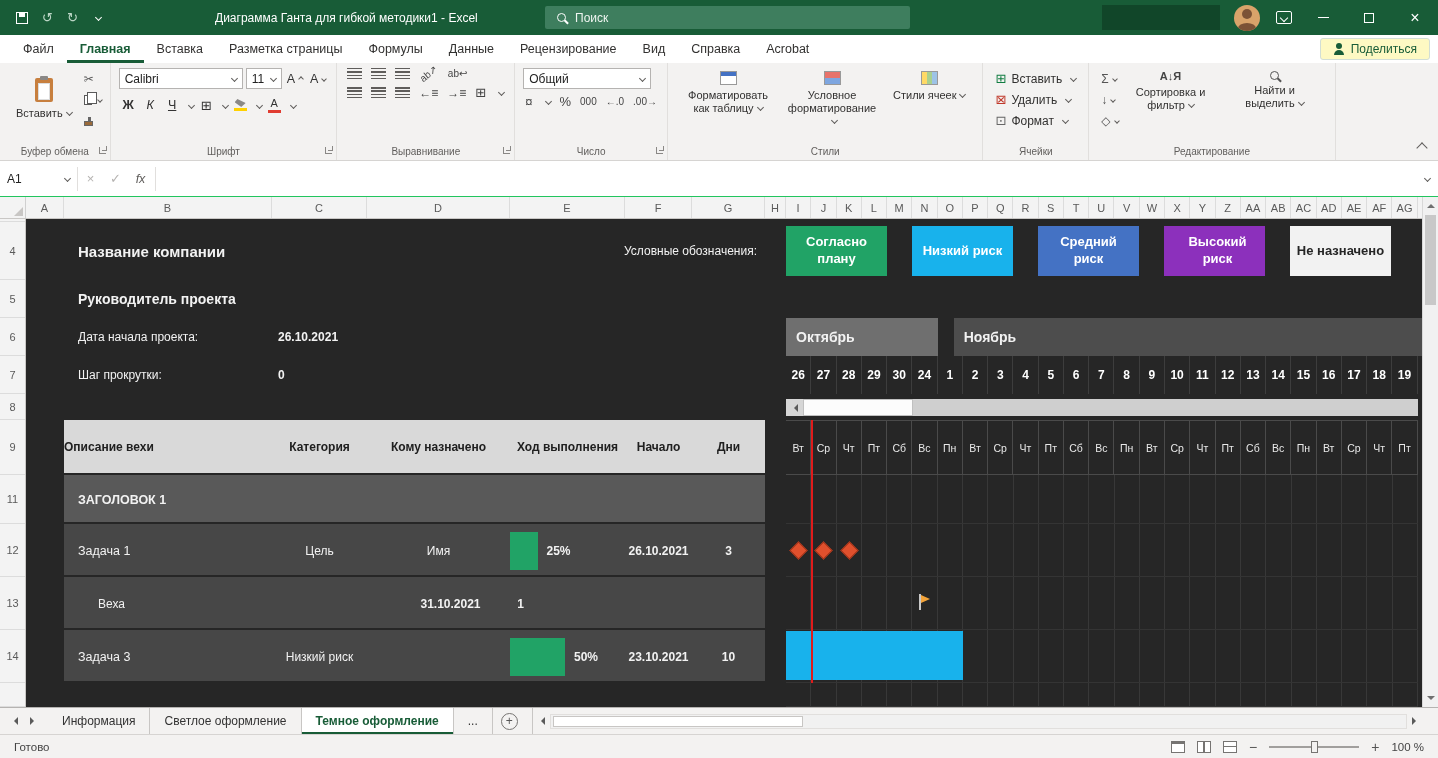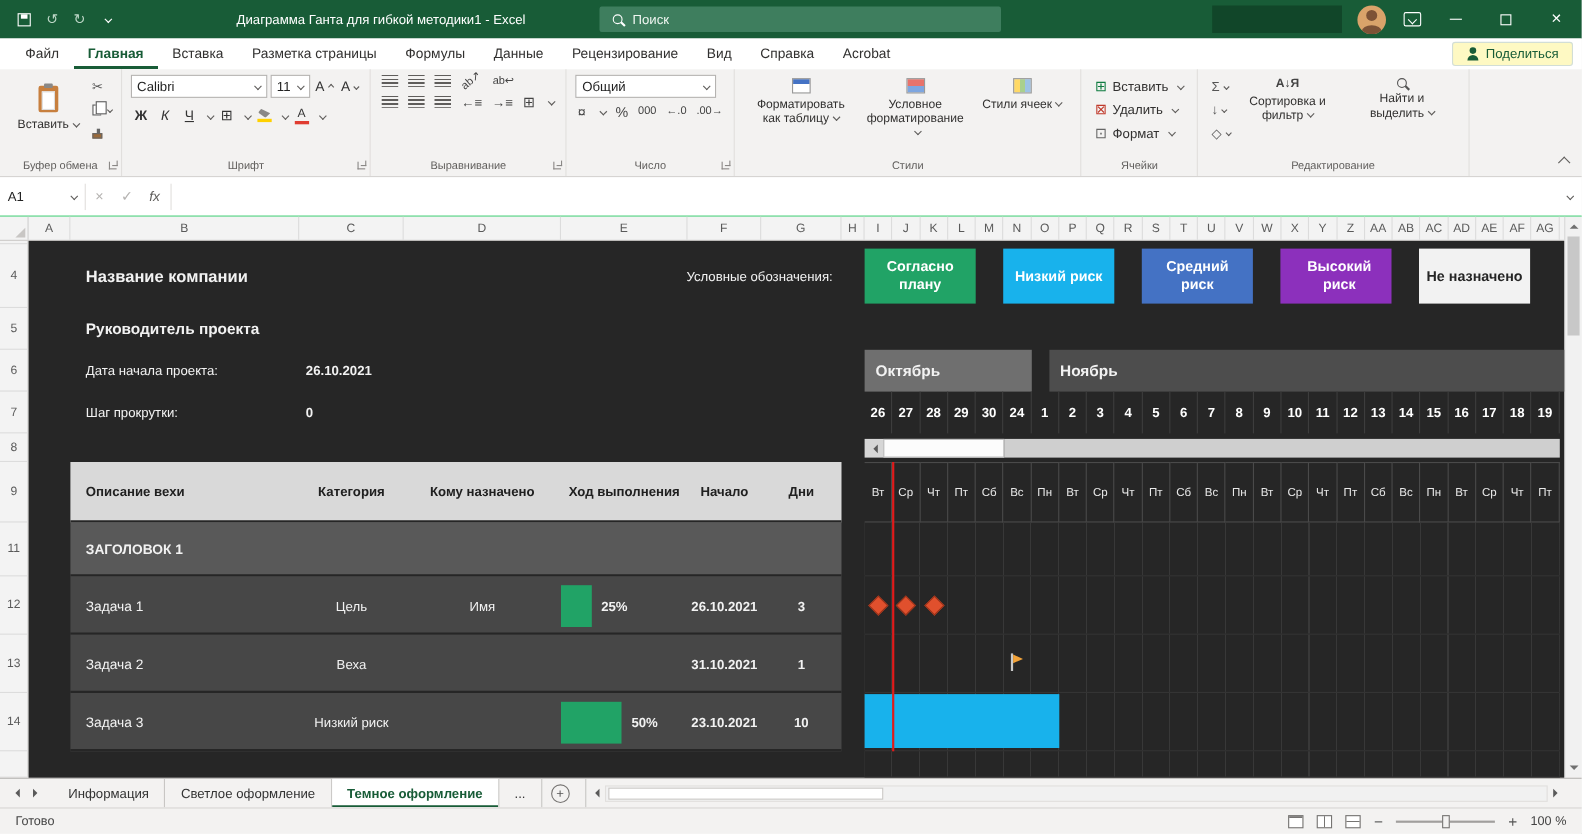--- a/index.html
+++ b/index.html
@@ -119,21 +119,21 @@
   .month { display:flex; align-items:center; padding-left:10px; font-weight:700; font-size:14px; height:100%; }
   .m0 { background:#6f6f6f; margin-right:16px; } .m1 { background:#4d4d4d; }
   .day-cell { flex:0 0 25.28px; display:flex; align-items:center; justify-content:center; font-weight:700; font-size:12px; color:#fff; border-right:1px solid #3d3d3d; }
   .mini-scroll { display:flex; align-items:center; height:17px; margin-top:5px; width:100%; }
   .ms-btn { flex:0 0 17px; height:17px; background:#d6d6d6; display:flex; align-items:center; justify-content:center; }
   .ms-thumb { flex:0 0 110px; height:17px; background:#fcfcfc; border:1px solid #c0c0c0; }
   .ms-track { flex:1; height:17px; background:#cfcfcf; }
   .band { box-shadow:inset 0 -2px 0 #262626; }
   .hdr { background:#d9d9d9; color:#202020; }
   .th { font-weight:700; font-size:12px; display:flex; align-items:center; justify-content:center; text-align:center; line-height:1.25; }
-  .th.left { justify-content:flex-start; padding-left:14px; }
+  .th.left { justify-content:flex-start; }
   .wk-cell { flex:0 0 25.28px; display:flex; align-items:center; justify-content:center; font-size:10.5px; color:#e8e8e8; border-right:1px solid #4a4a4a; border-top:1px solid #4a4a4a; border-bottom:1px solid #4a4a4a; }
   .section { background:#595959; }
   .sec-label { display:flex; align-items:center; padding-left:14px; font-weight:700; font-size:12.5px; width:100%; }
   .task { background:#474747; }
   .tname { font-size:12.5px; display:flex; align-items:center; padding-left:14px; }
   .tcell { font-size:12px; display:flex; align-items:center; justify-content:center; }
   .bold { font-weight:700; }
   .pcell { display:flex; align-items:center; }
   .pfill { height:38px; background:#21a366; flex:0 0 auto; }
   .plabel { font-weight:700; font-size:12px; margin-left:9px; }
@@ -648,21 +648,20 @@
             <div class="chart glines">
                 <div class="diamond" style="left: 6.14px; background: rgb(224, 80, 45);"></div>
                 <div class="diamond" style="left: 31.42px; background: rgb(224, 80, 45);"></div>
                 <div class="diamond" style="left: 56.7px; background: rgb(224, 80, 45);"></div>
               </div>
           </div>
 
           <div class="row h53">
             <div class="cA"></div>
             <div class="cBG band task">
-              <div class="cB tname">Задача 2</div>
               <div class="cC tcell">Веха</div>
               <div class="cD tcell"></div>
               <div class="cE pcell">
                 <div class="pfill" style="width: 0px;"></div>
                 <span class="plabel"></span>
               </div>
               <div class="cF tcell bold">31.10.2021</div>
               <div class="cG tcell bold">1</div>
             </div>
             <div class="cH"></div>

